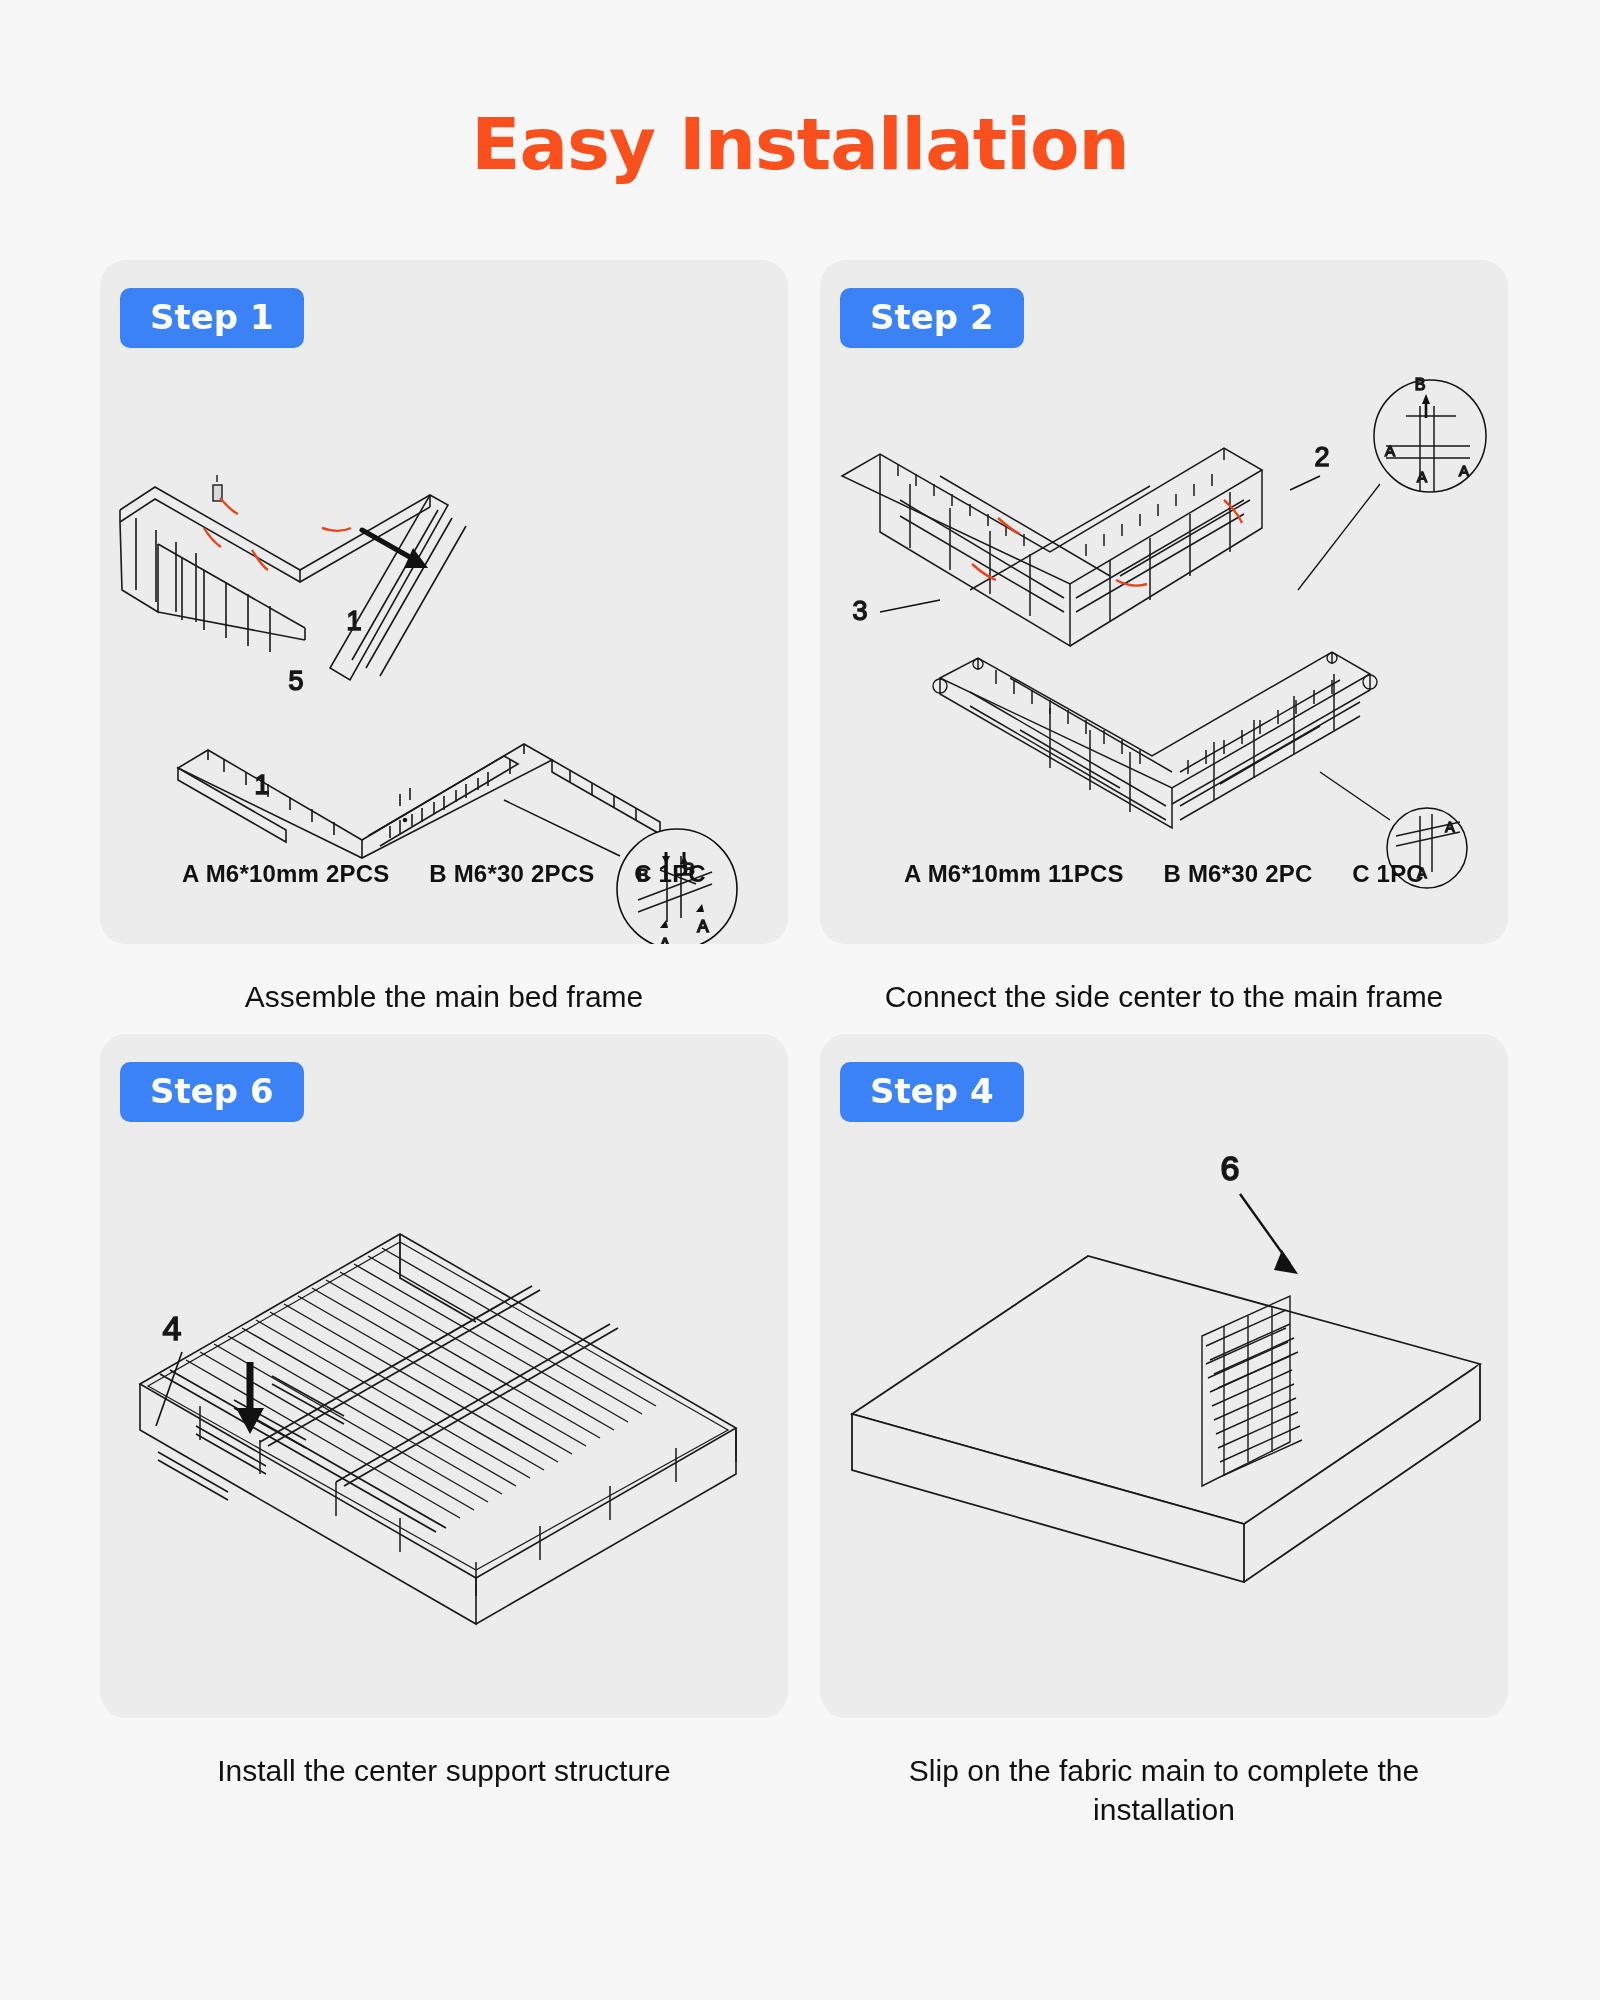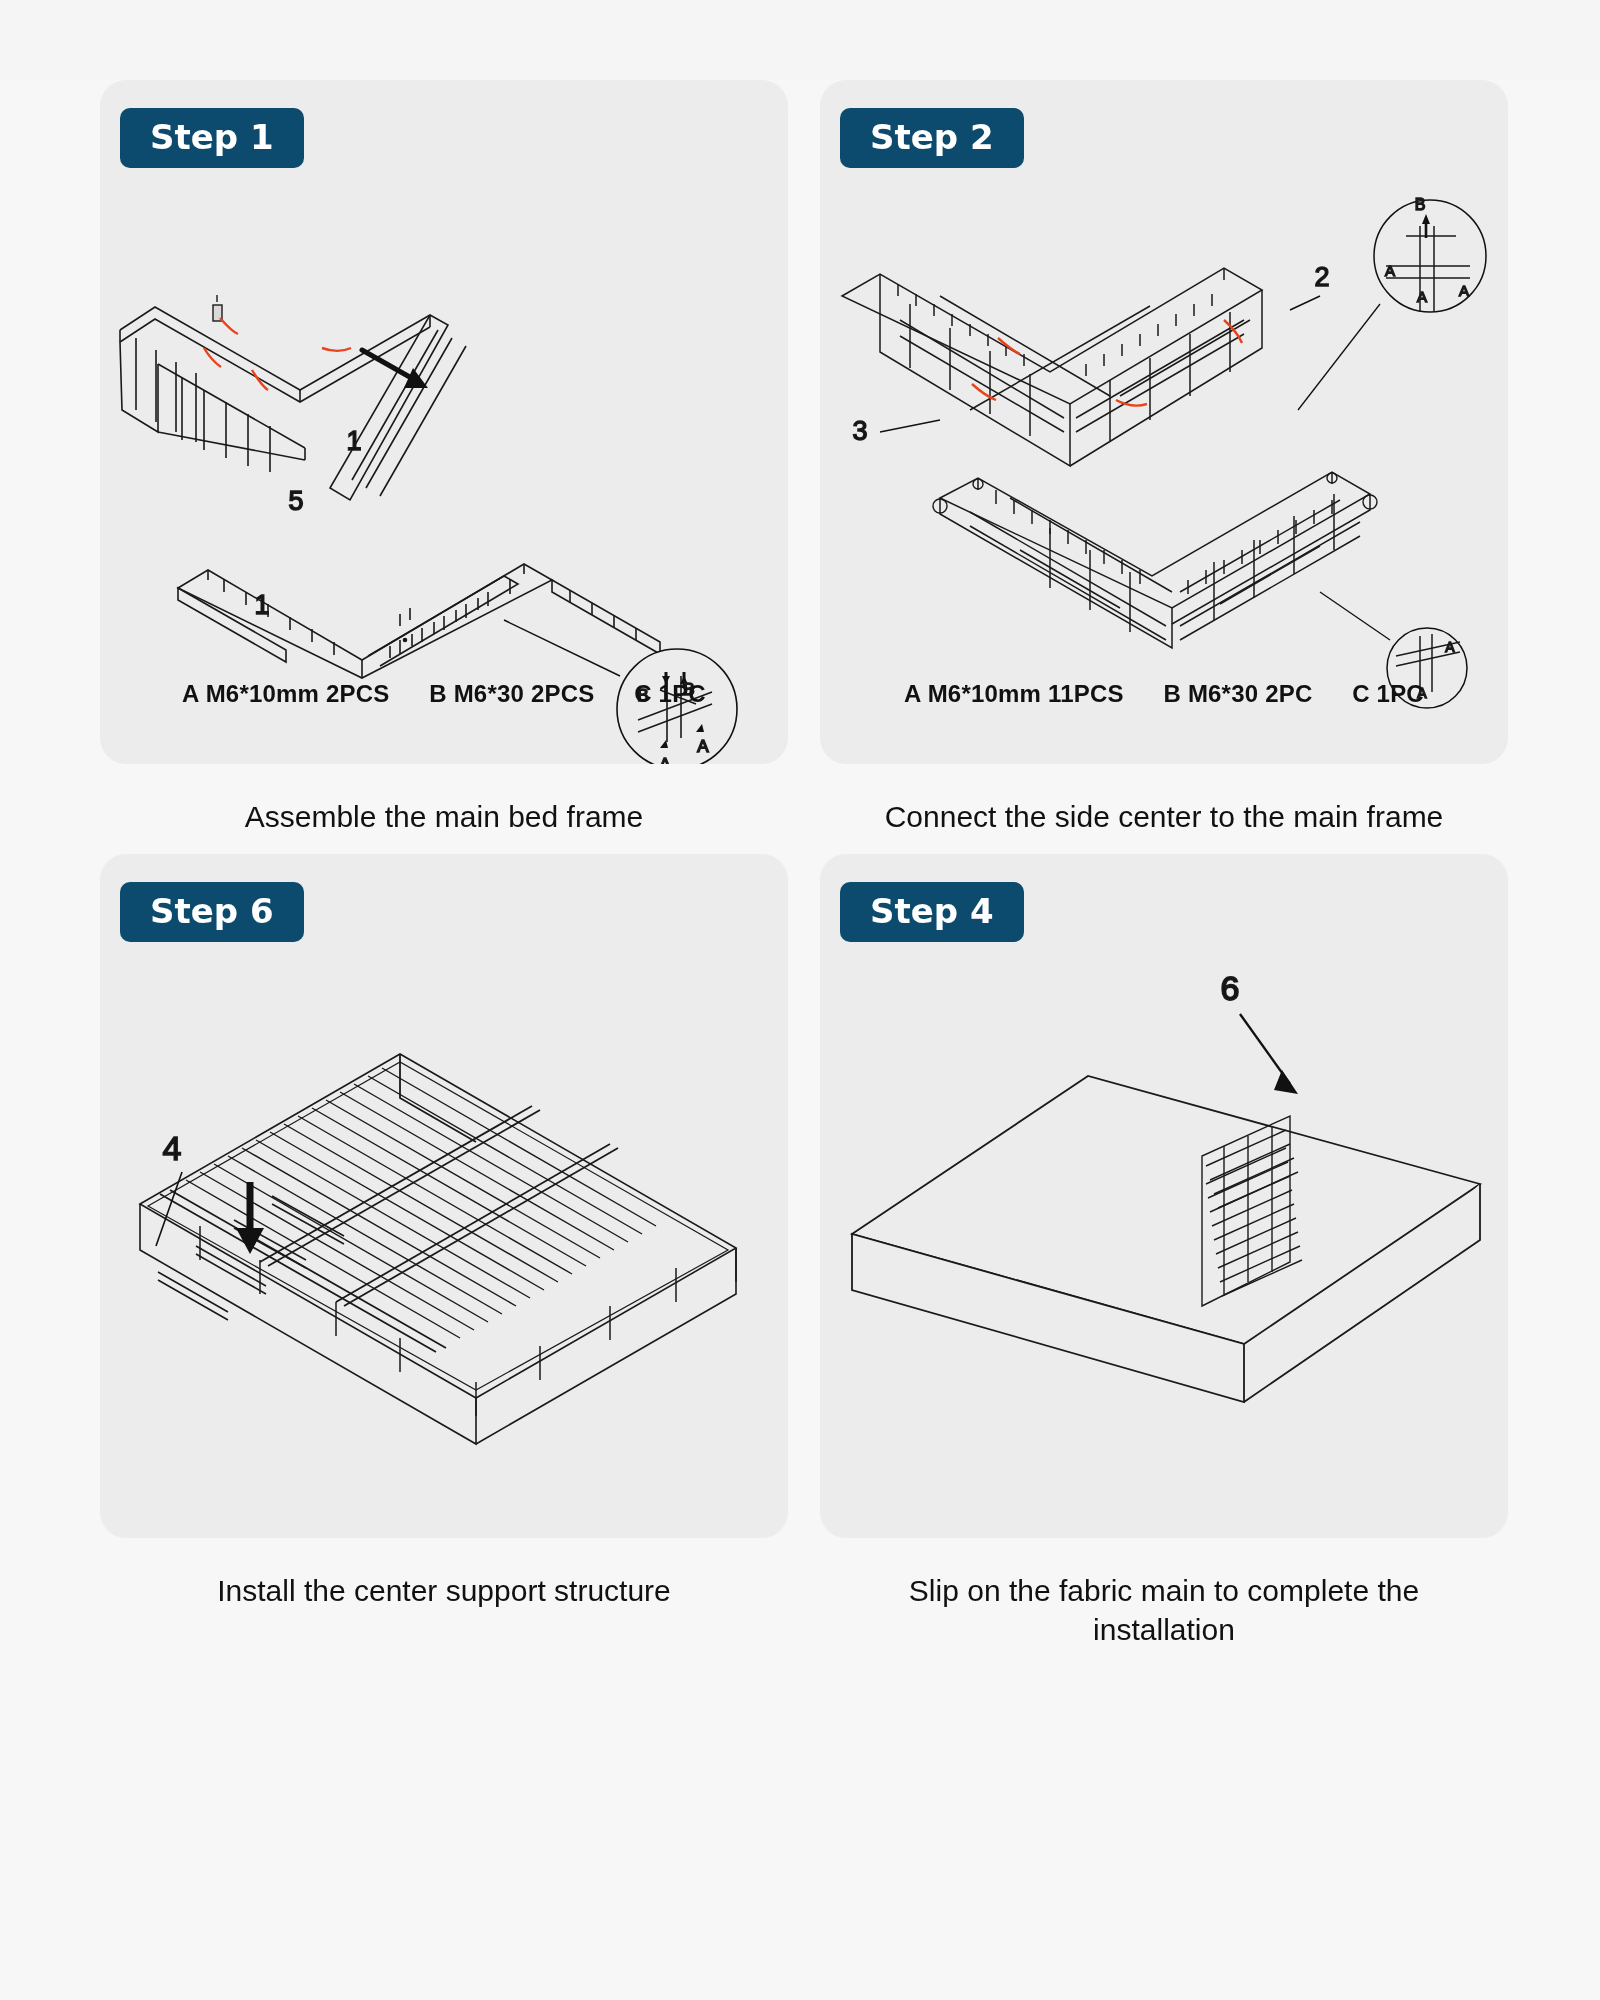--- a/index.html
+++ b/index.html
@@ -49,21 +49,21 @@
     width: 688px;
     height: 684px;
     background: #ececec;
     border-radius: 26px;
     overflow: hidden;
   }
   .step-badge {
     position: absolute;
     top: 28px;
     left: 20px;
-    background: #0c4a6e;
+    background: #3b82f6;
     color: #fff;
     font-size: 34px;
     font-weight: 700;
     padding: 12px 30px 14px 30px;
     border-radius: 10px;
     line-height: 1;
     z-index: 5;
     font-family: "DejaVu Sans", sans-serif;
     text-align: right;
   }
@@ -96,20 +96,21 @@
   .lbl {
     font-family: "Liberation Sans", sans-serif;
     fill: #111;
   }
 </style>
 </head>
 <body>
 
 <div class="page">
 
+  <div class="main-title">Easy Installation</div>
 
   <div class="grid">
 
     <div class="step-cell">
       <div class="panel">
         <div class="step-badge">Step 1</div>
 
         <div class="art">
           <svg width="688" height="684" viewBox="0 0 688 684" fill="none" stroke="#1a1a1a" stroke-width="1.6">
 

